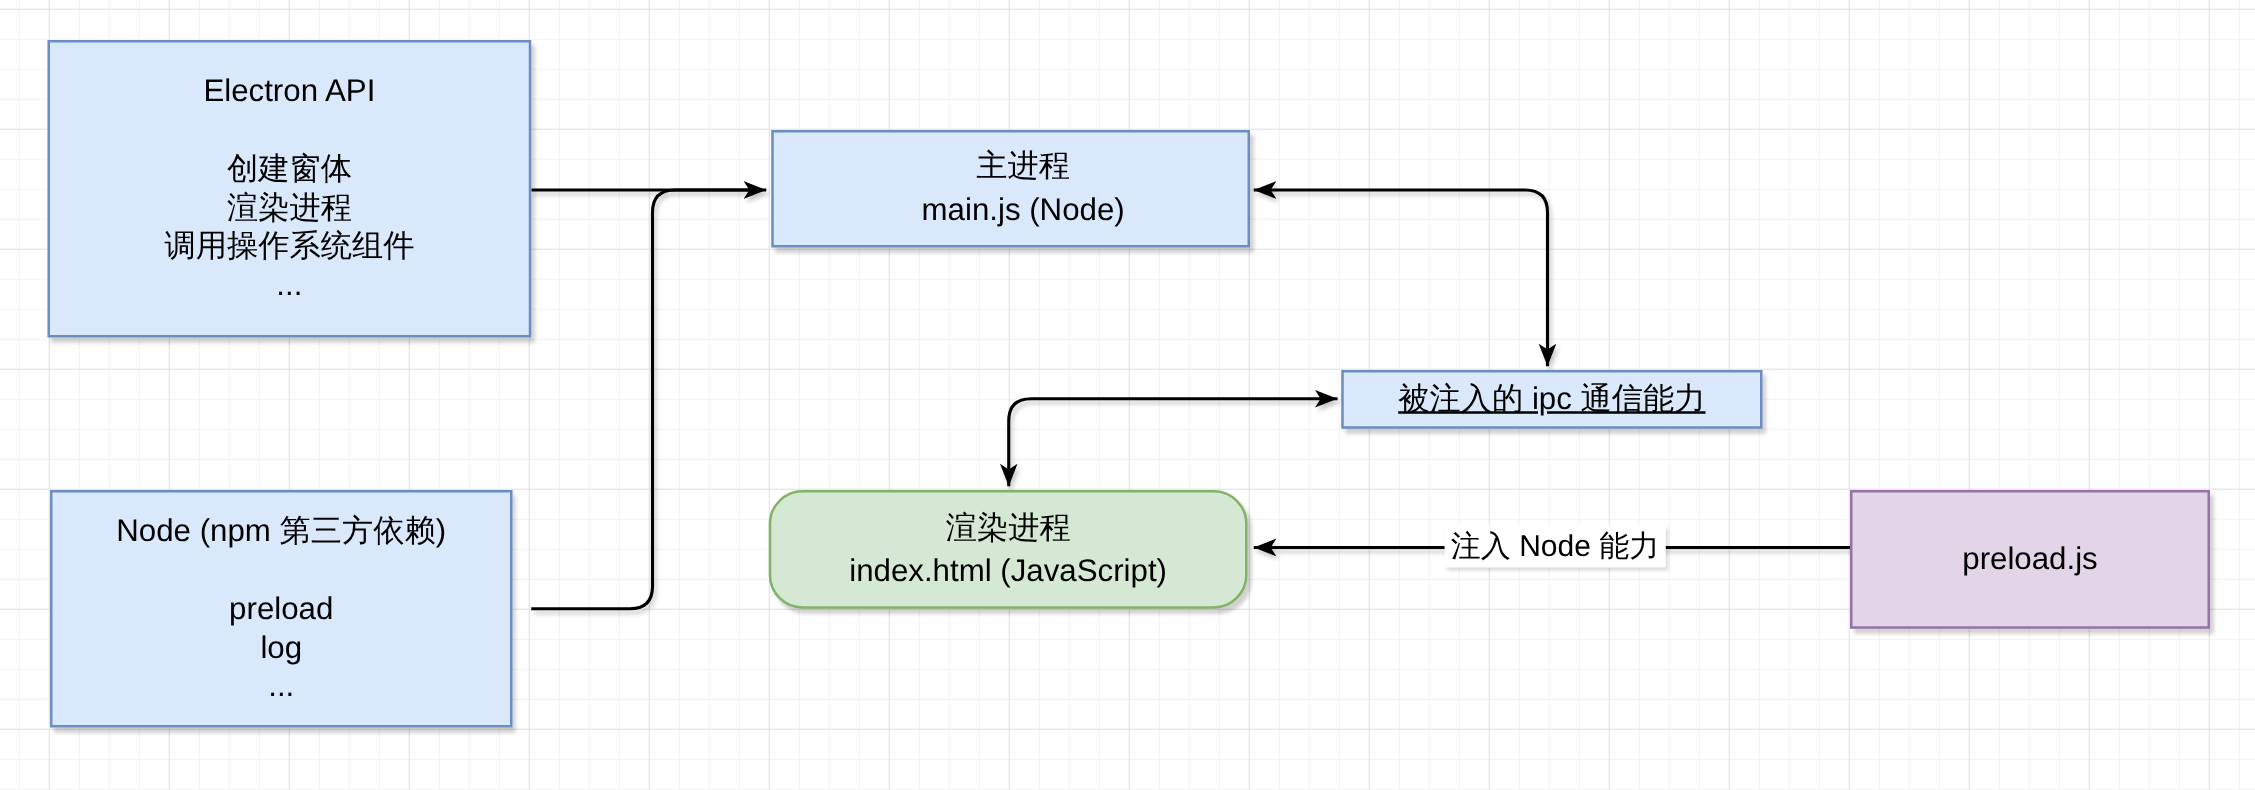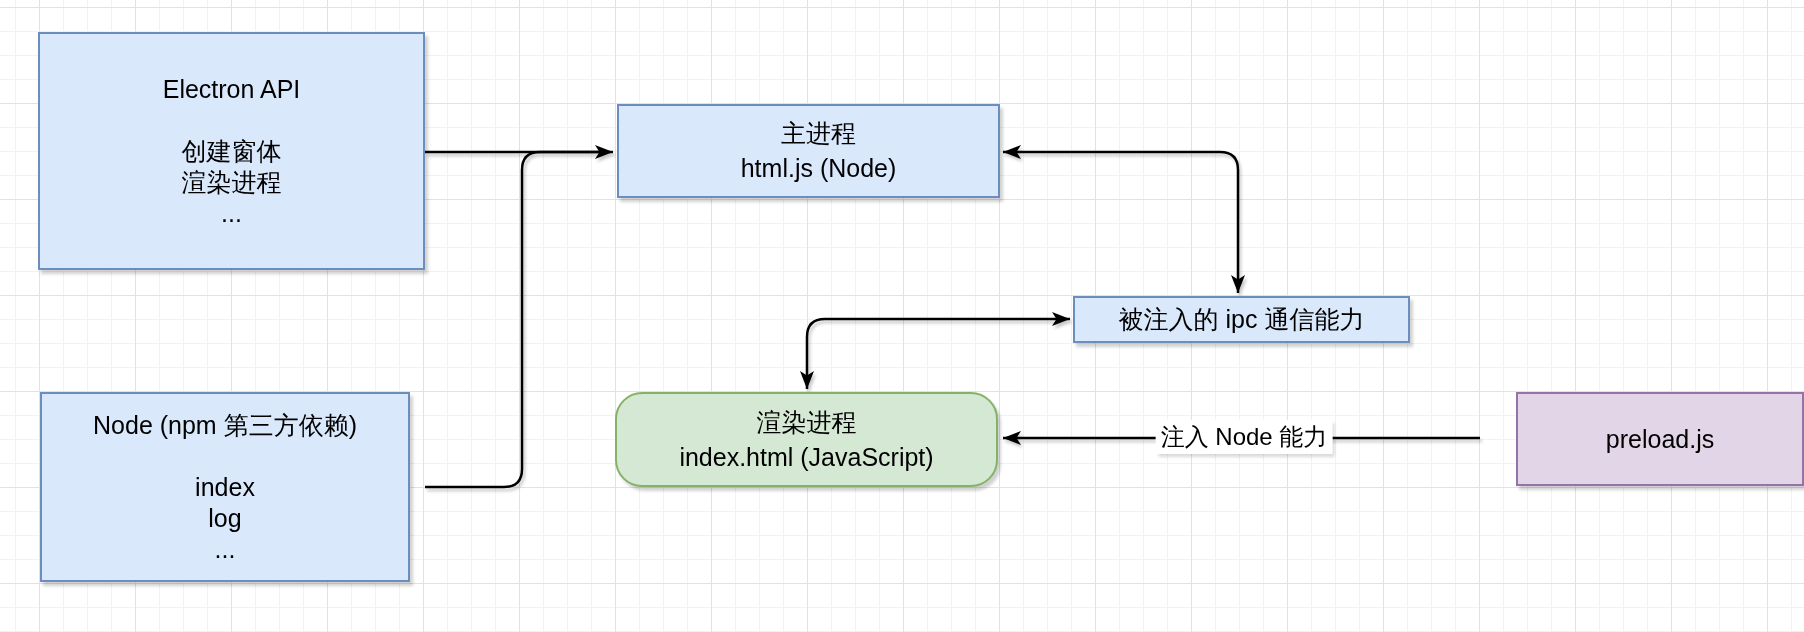--- a/index.html
+++ b/index.html
@@ -57,44 +57,45 @@
     <path class="edge" d="M 1003 152 L 1220 152 Q 1238 152 1238 170 L 1238 293" marker-start="url(#arrow)" marker-end="url(#arrow)"></path>
     <path class="edge" d="M 807 389 L 807 337 Q 807 319 825 319 L 1070 319" marker-start="url(#arrow)" marker-end="url(#arrow)"></path>
     <path class="edge" d="M 1480 438 L 1003 438" marker-end="url(#arrow)"></path>
   </svg>
 
   <div class="box blue" style="left:38px; top:32px; width:387px; height:238px;">
     <div class="bl">Electron API</div>
     <div class="bl"></div>
     <div class="bl">创建窗体</div>
     <div class="bl">渲染进程</div>
+    <div class="bl">调用操作系统组件</div>
     <div class="bl">...</div>
   </div>
 
   <div class="box blue" style="left:617px; top:104px; width:383px; height:94px;padding-left:20px;">
     <div class="bl2">主进程</div>
-    <div class="bl2">html.js (Node)</div>
+    <div class="bl2">main.js (Node)</div>
   </div>
 
-  <div class="box blue" style="left:1073px; top:296px; width:337px; height:47px;">
+  <div class="box blue" style="left:1073px; top:296px; width:337px; height:47px;text-decoration:underline;">
     <div class="bl">被注入的 ipc 通信能力</div>
   </div>
 
   <div class="box green" style="left:615px; top:392px; width:383px; height:95px;border-radius:27px;">
     <div class="bl2">渲染进程</div>
     <div class="bl2">index.html (JavaScript)</div>
   </div>
 
   <div class="box blue" style="left:40px; top:392px; width:370px; height:190px;">
     <div class="bl">Node (npm 第三方依赖)</div>
     <div class="bl"></div>
-    <div class="bl">index</div>
+    <div class="bl">preload</div>
     <div class="bl">log</div>
     <div class="bl">...</div>
   </div>
 
-  <div class="box purple" style="left:1516px; top:392px; width:288px; height:94px;">
+  <div class="box purple" style="left:1480px; top:392px; width:288px; height:111px;">
     <div class="bl">preload.js</div>
   </div>
 
   <div class="edge-label">注入 Node 能力</div>
 
 </div>
 
 </body></html>

